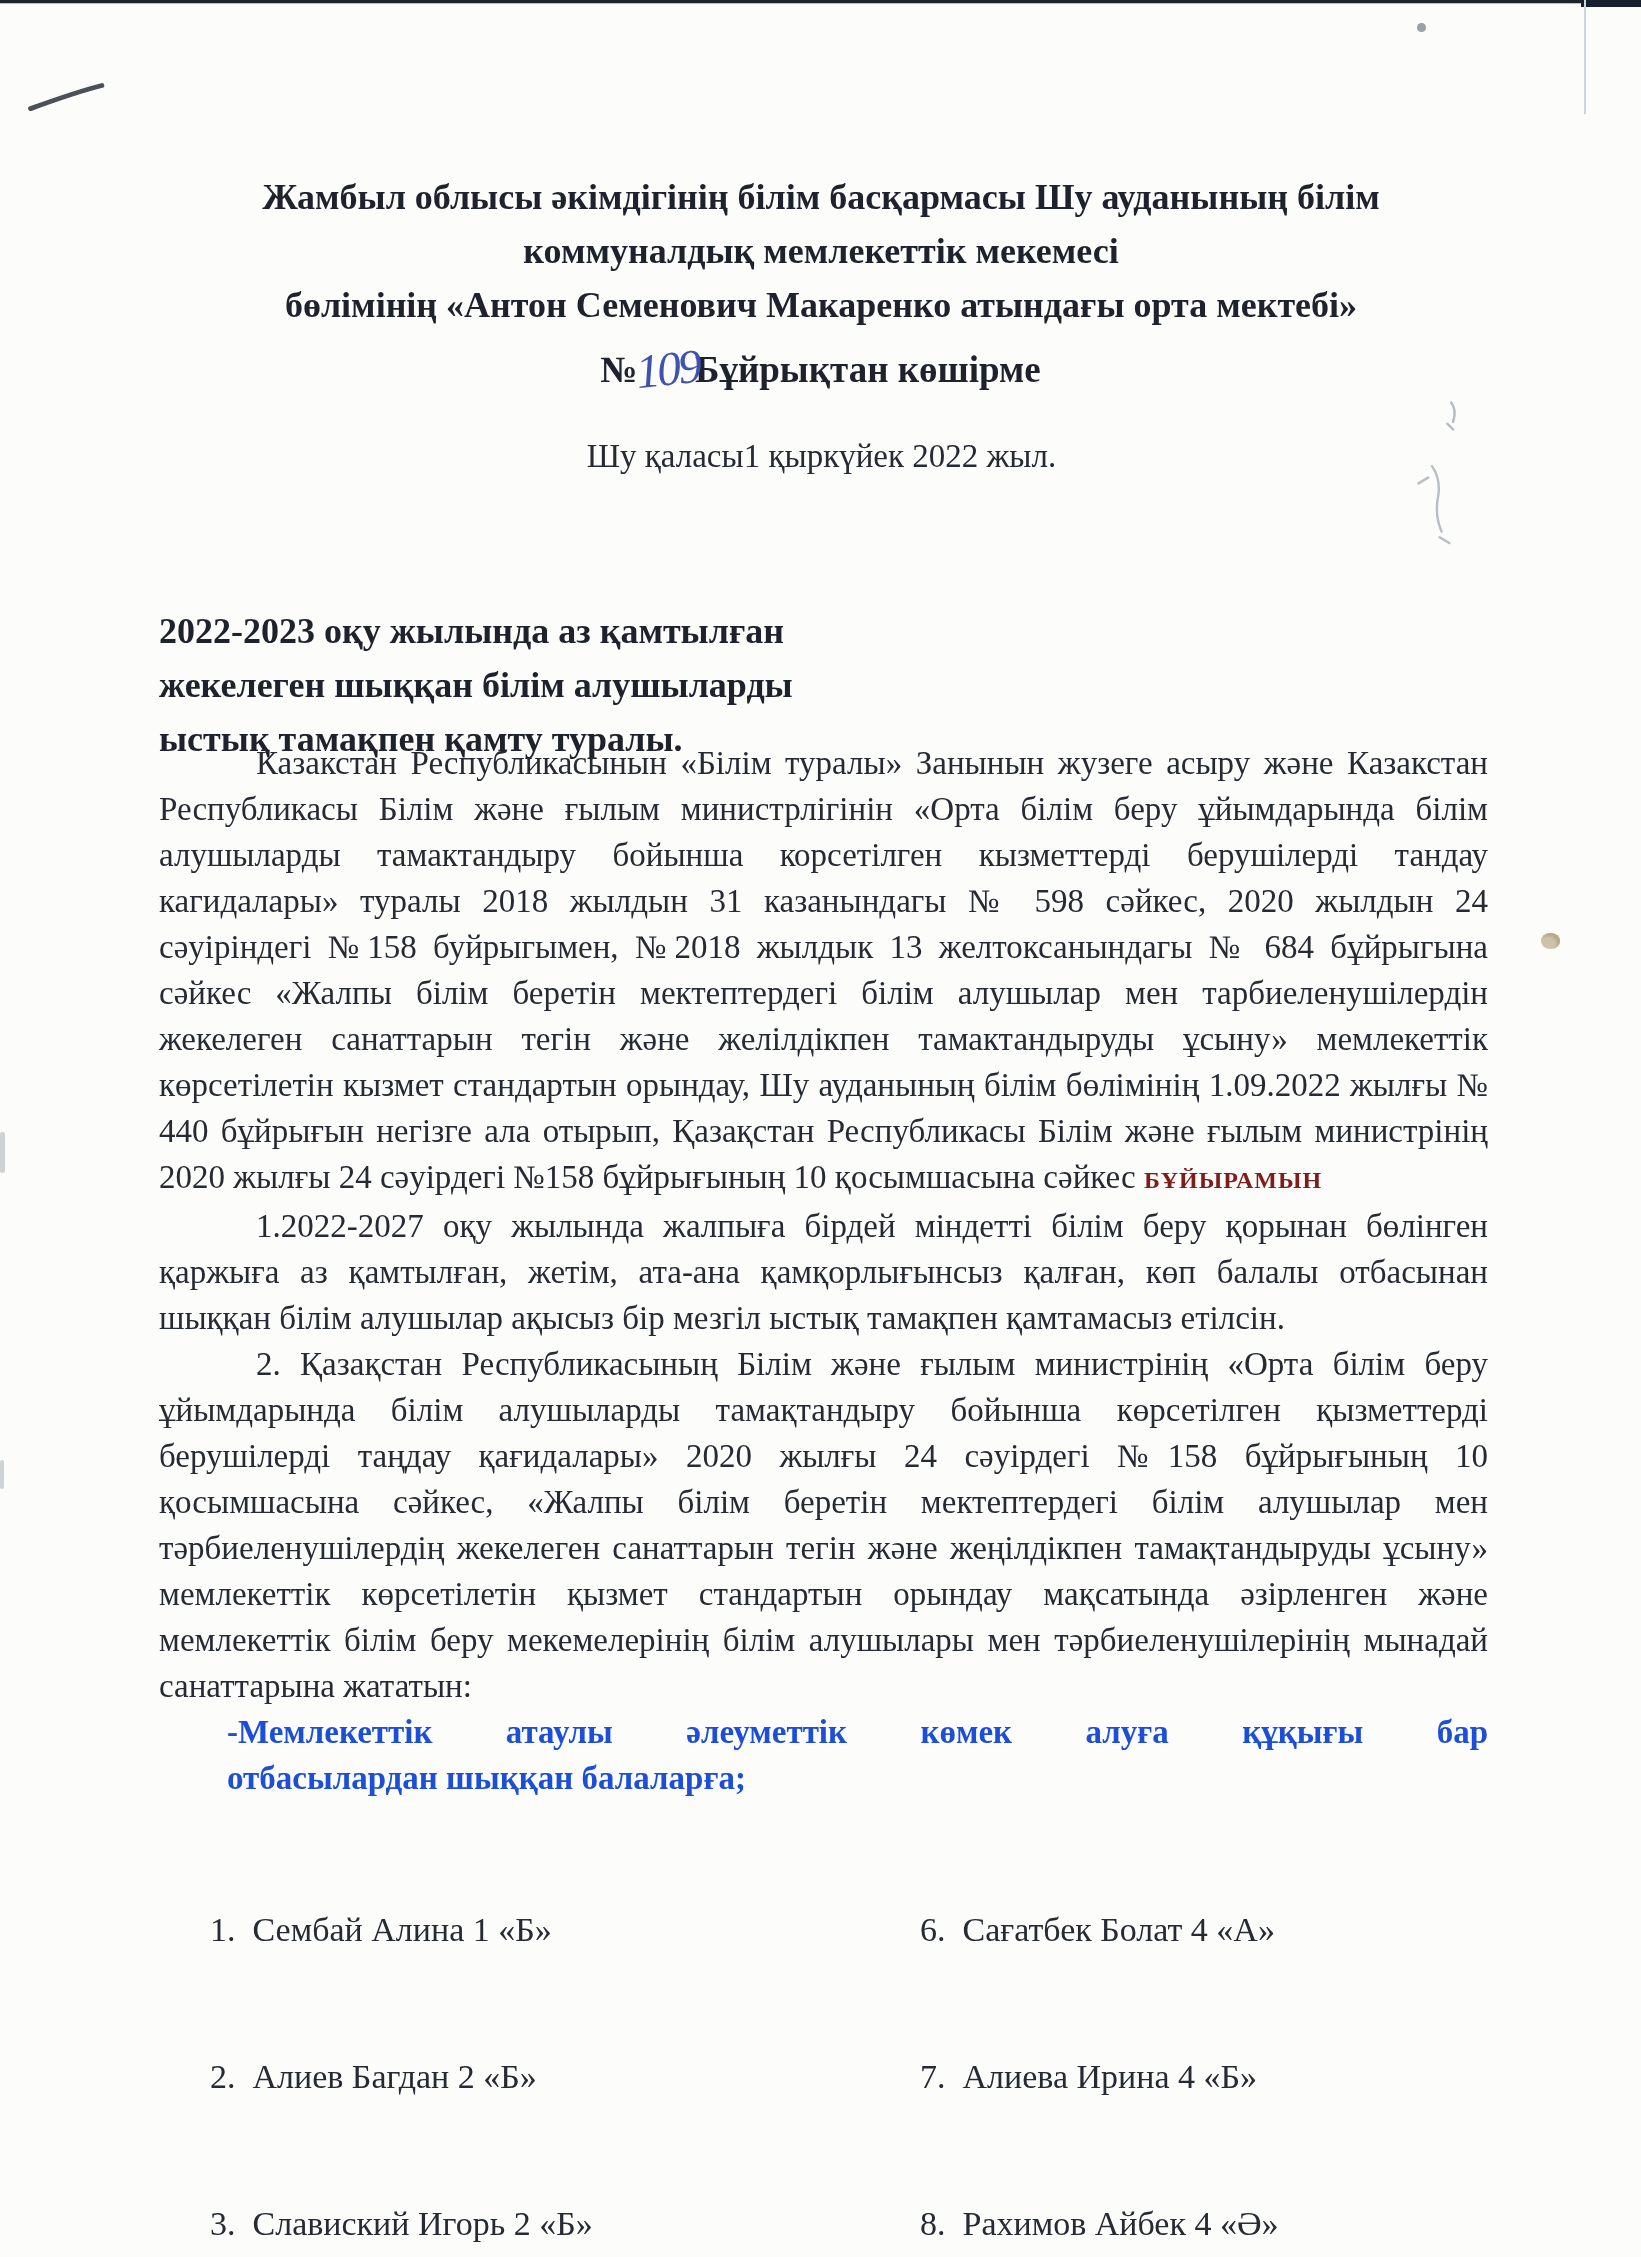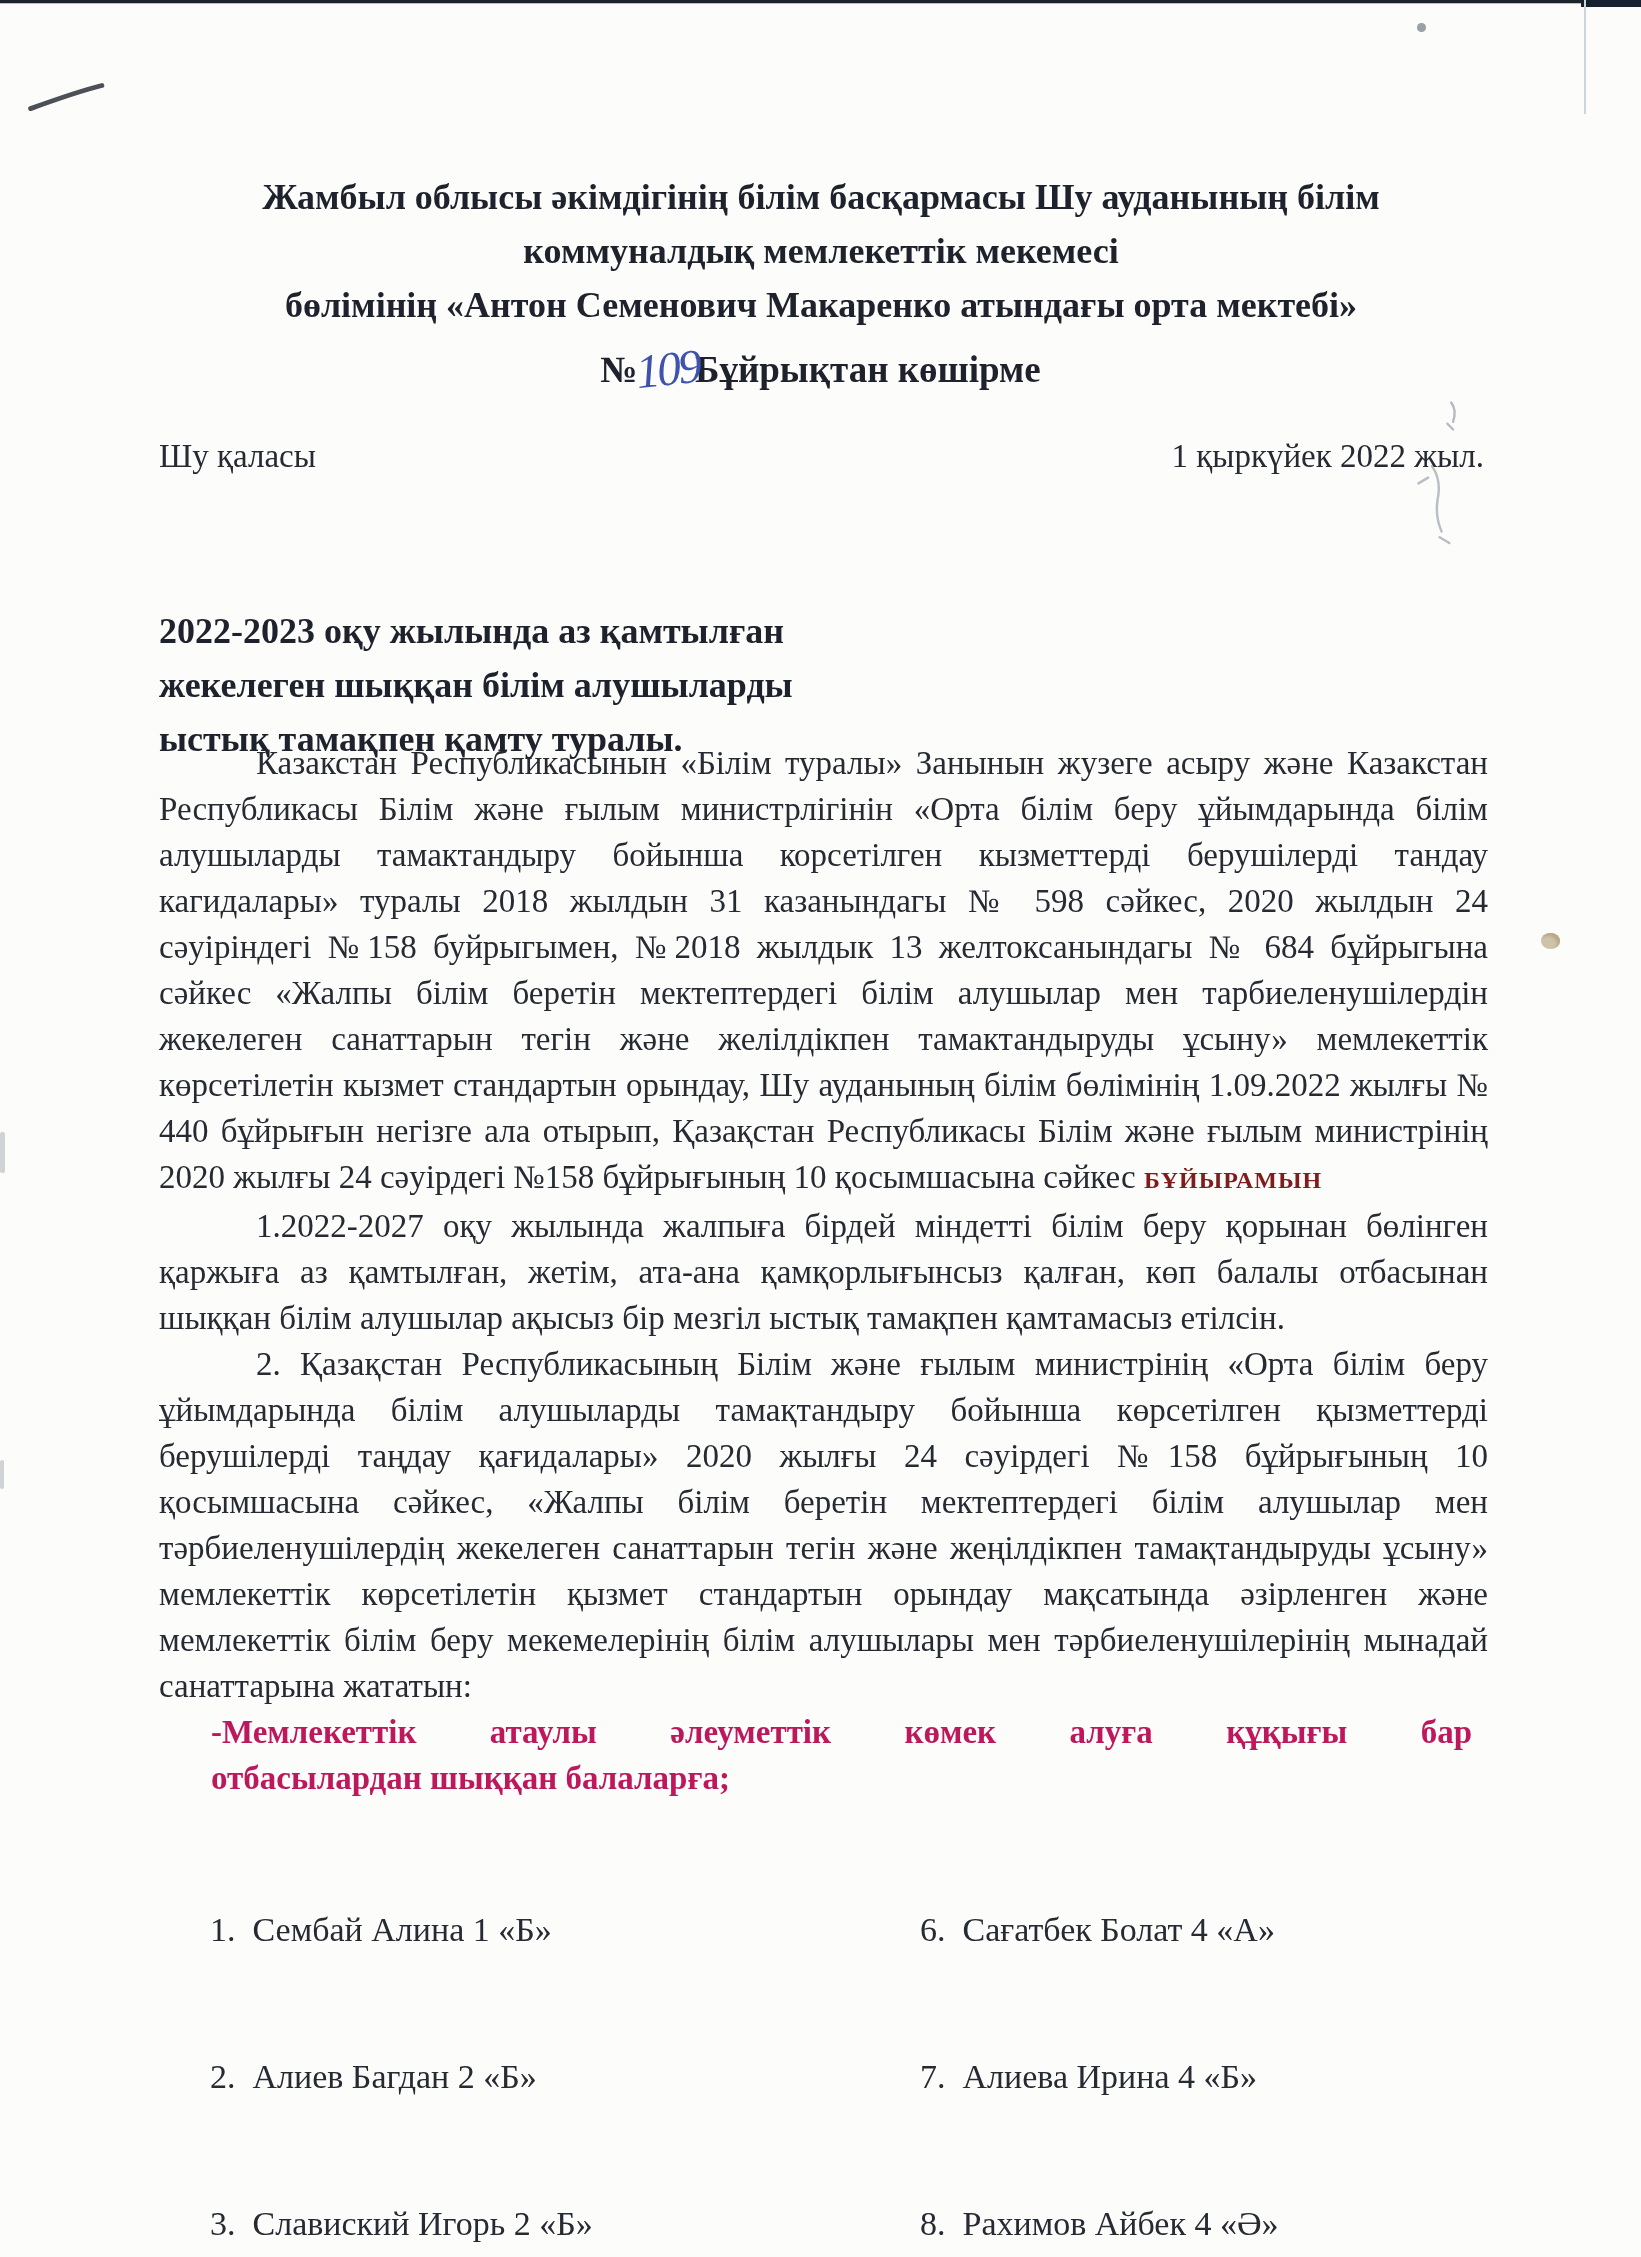--- a/index.html
+++ b/index.html
@@ -37,41 +37,41 @@
     font-size:48px;font-style:italic;font-weight:normal;
     color:#3f52ad;
     transform:rotate(-6deg);
     letter-spacing:-2.9px;
     margin:0 -3.9px 0 -1.9px;
     position:relative;top:2.9px;
   }
   
   .place-date{
     position:absolute;top:433px;left:159px;width:1325px;
-    display:flex;justify-content:space-between;
+    display:flex;justify-content:center;
     font-size:33px;line-height:46px;
   }
   
   .subject{
     position:absolute;top:556px;left:159px;width:966px;
     font-weight:bold;font-size:36px;line-height:54px;
     color:#1e222c;
     margin-top:48px;
   }
   
   .bodytext{
     position:absolute;top:740px;left:159px;width:1329px;
     font-size:33px;line-height:46px;
     text-align:justify;
   }
   .bodytext p{margin:0;text-indent:97px;}
   .kw{font-weight:bold;font-size:24px;letter-spacing:1px;color:#7f1d1d;}
   .category{
-    margin-left:52px;width:1261px;
-    font-weight:bold;color:#be185d;
+    margin-left:68px;width:1261px;
+    font-weight:bold;color:#1d4ed8;
   }
   .category .just{text-align:justify;text-align-last:justify;}
   
   .students{
     display:flex;margin-top:5.8px;
     font-size:34px;line-height:49px;text-align:left;
   }
   .col-left{margin-left:51px;width:623px;}
   .col-right{margin-left:87px;}
   .students div{white-space:pre;}

